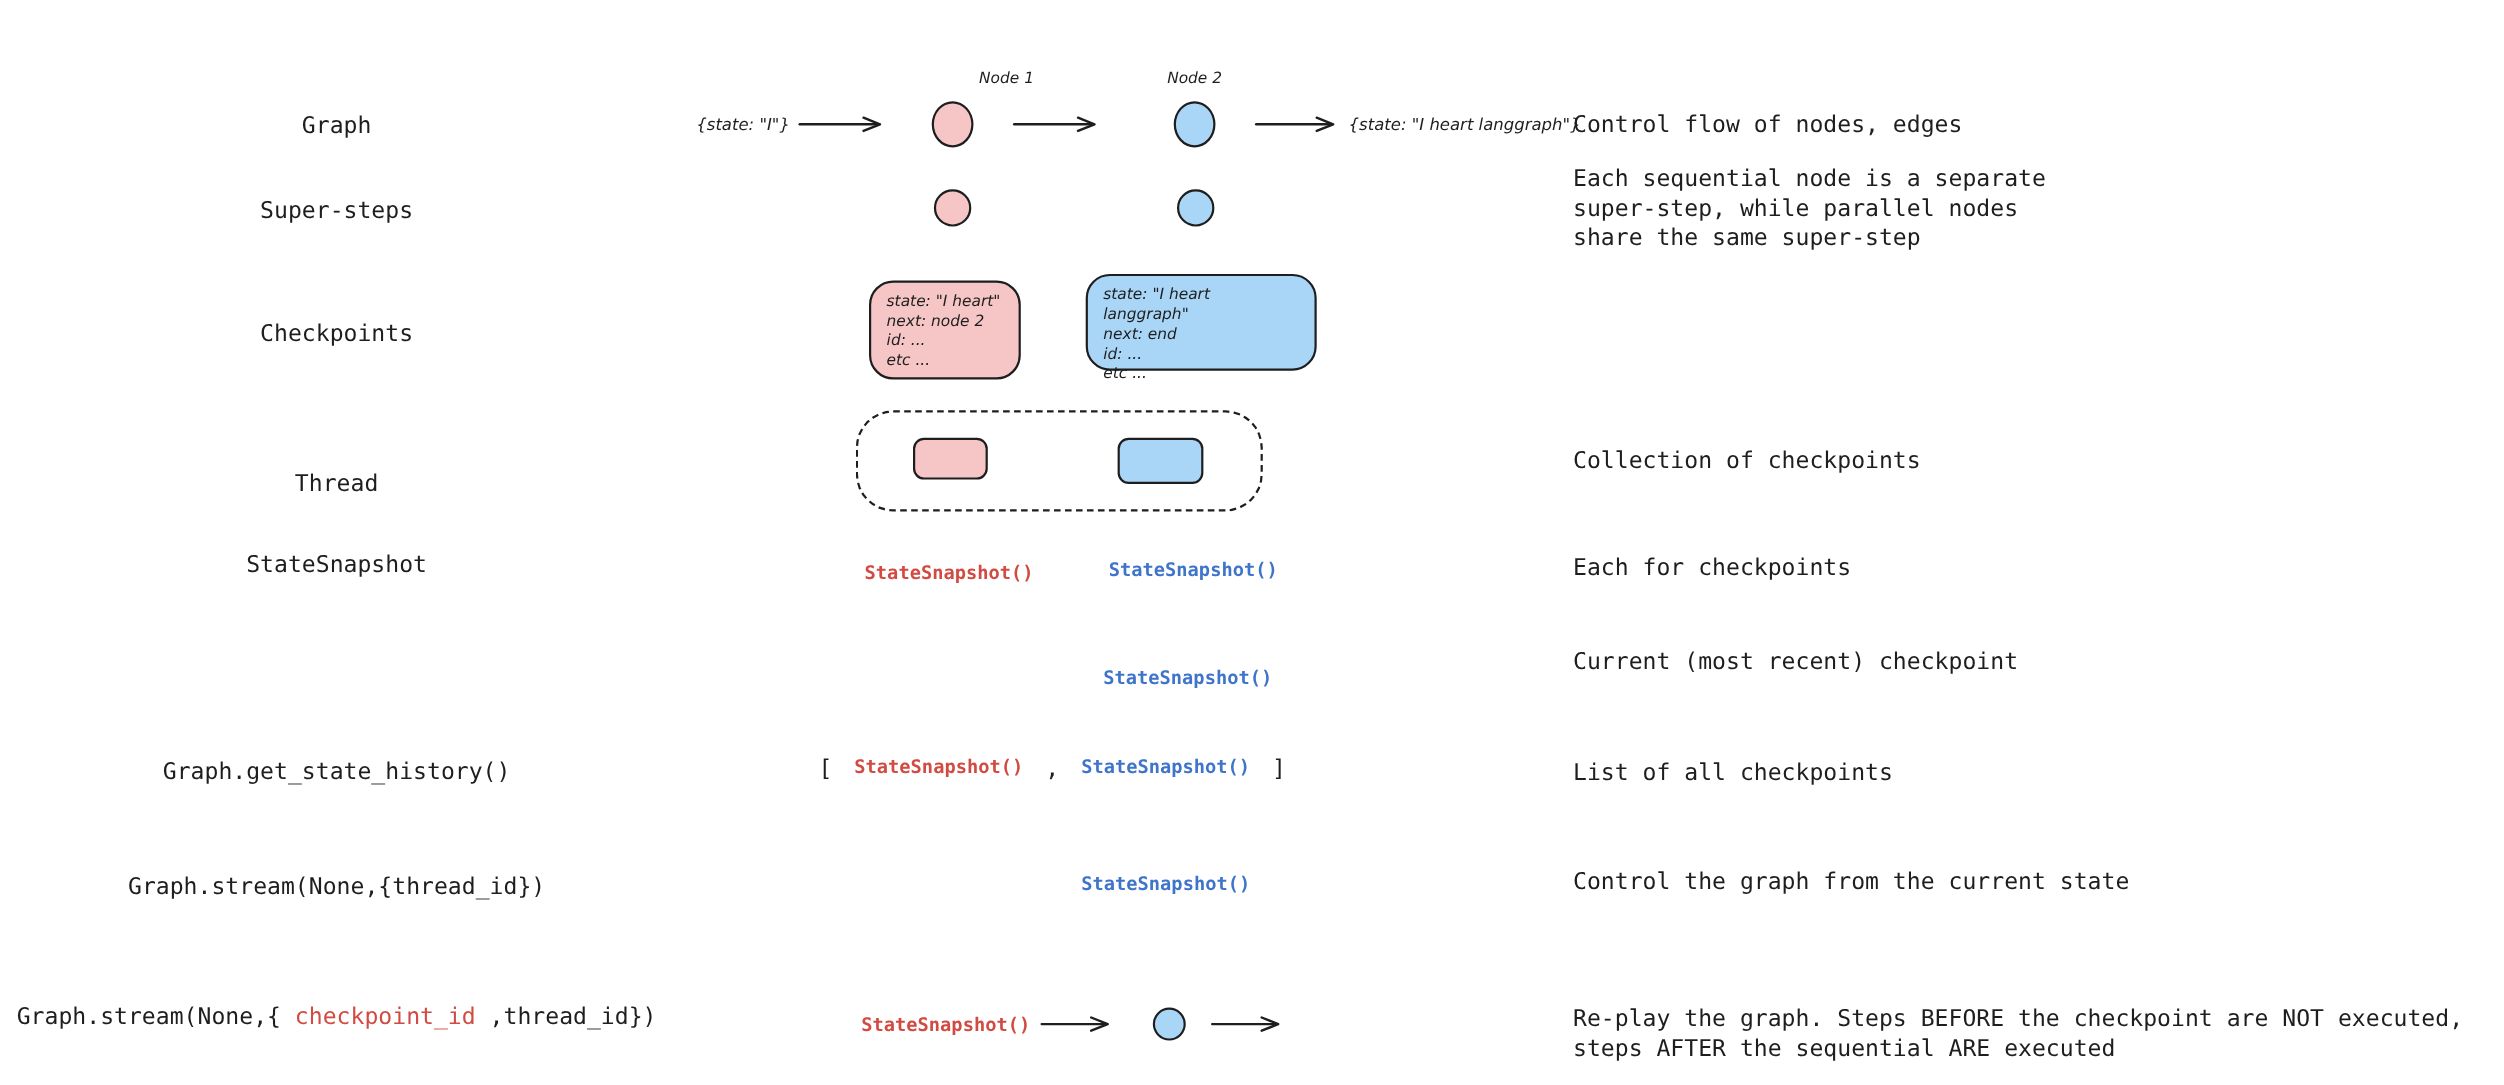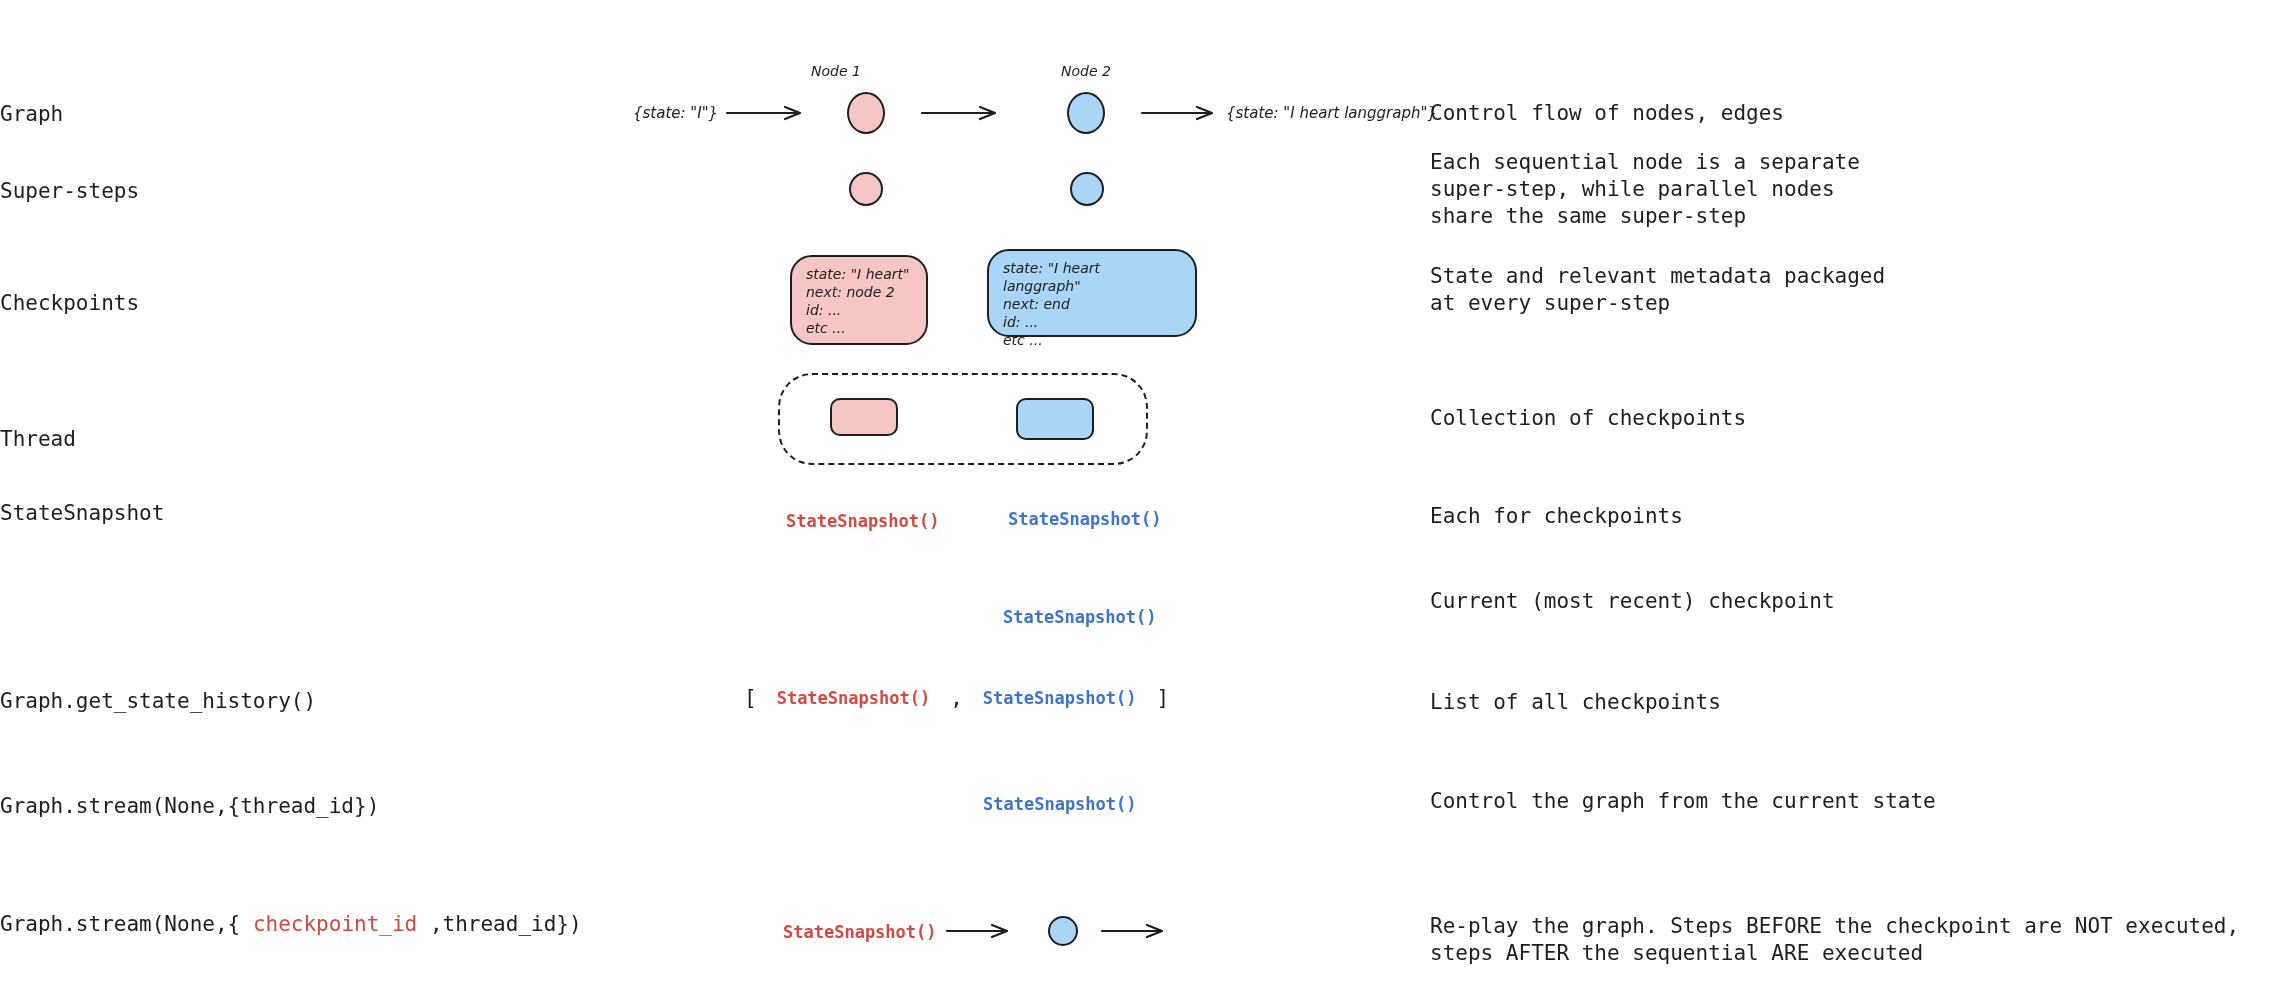--- a/index.html
+++ b/index.html
@@ -7,21 +7,21 @@
     position:relative;
     width:2276px;
     height:986px;
     background:#ffffff;
     overflow:hidden;
   }
   .left-label{
     position:absolute;
     left:0;
     width:612px;
-    text-align:left;
+    text-align:center;
     font-family:"DejaVu Sans Mono",monospace;
     font-size:21px;
     line-height:27px;
     color:#1e1e1e;
     white-space:pre;
   }
   .desc{
     position:absolute;
     left:1430px;
     font-family:"DejaVu Sans Mono",monospace;
@@ -109,38 +109,36 @@
   <div class="left-label" style="top:426px">Thread</div>
   <div class="left-label" style="top:500px">StateSnapshot</div>
   <div class="left-label" style="top:688px">Graph.get_state_history()</div>
   <div class="left-label" style="top:793px">Graph.stream(None,{thread_id})</div>
   <div class="left-label" style="top:911px"><span>Graph.stream(None,{ </span><span class="red-text">checkpoint_id</span><span> ,thread_id})</span></div>
 
   <div class="desc" style="top:149px">Each sequential node is a separate
 super-step, while parallel nodes
 share the same super-step</div>
   <div class="desc" style="top:100px">Control flow of nodes, edges</div>
-  <div class="desc" style="top:263px">State and relevant metadata packaged
-at every super-step</div>
   <div class="desc" style="top:405px">Collection of checkpoints</div>
   <div class="desc" style="top:503px">Each for checkpoints</div>
   <div class="desc" style="top:588px">Current (most recent) checkpoint</div>
   <div class="desc" style="top:689px">List of all checkpoints</div>
   <div class="desc" style="top:788px">Control the graph from the current state</div>
   <div class="desc" style="top:913px">Re-play the graph. Steps BEFORE the checkpoint are NOT executed,
 steps AFTER the sequential ARE executed</div>
 
   <div class="hand hand-md" style="left:633px;top:104px">{state: "I"}</div>
 
   <svg class="arrow" style="left:725px;top:104px" width="85" height="18" viewBox="0 0 85 18">
     <path d="M2 9 L72 9" stroke="#1e1e1e" stroke-width="2.2" fill="none" stroke-linecap="round"></path>
     <path d="M60 3 L75 9 L60 15" stroke="#1e1e1e" stroke-width="2.2" fill="none" stroke-linecap="round" stroke-linejoin="round"></path>
   </svg>
 
-  <div class="hand hand-sm" style="left:796px;top:63px;width:80px;text-align:center">Node 1</div>
+  <div class="hand hand-sm" style="left:860px;top:63px;width:80px;text-align:right">Node 1</div>
   <div class="circle pink-fill" style="left:847px;top:92px;width:38px;height:42px"></div>
 
   <svg class="arrow" style="left:920px;top:104px" width="85" height="18" viewBox="0 0 85 18">
     <path d="M2 9 L72 9" stroke="#1e1e1e" stroke-width="2.2" fill="none" stroke-linecap="round"></path>
     <path d="M60 3 L75 9 L60 15" stroke="#1e1e1e" stroke-width="2.2" fill="none" stroke-linecap="round" stroke-linejoin="round"></path>
   </svg>
 
   <div class="hand hand-sm" style="left:1046px;top:63px;width:80px;text-align:center">Node 2</div>
   <div class="circle blue-fill" style="left:1067px;top:92px;width:38px;height:42px"></div>
 

